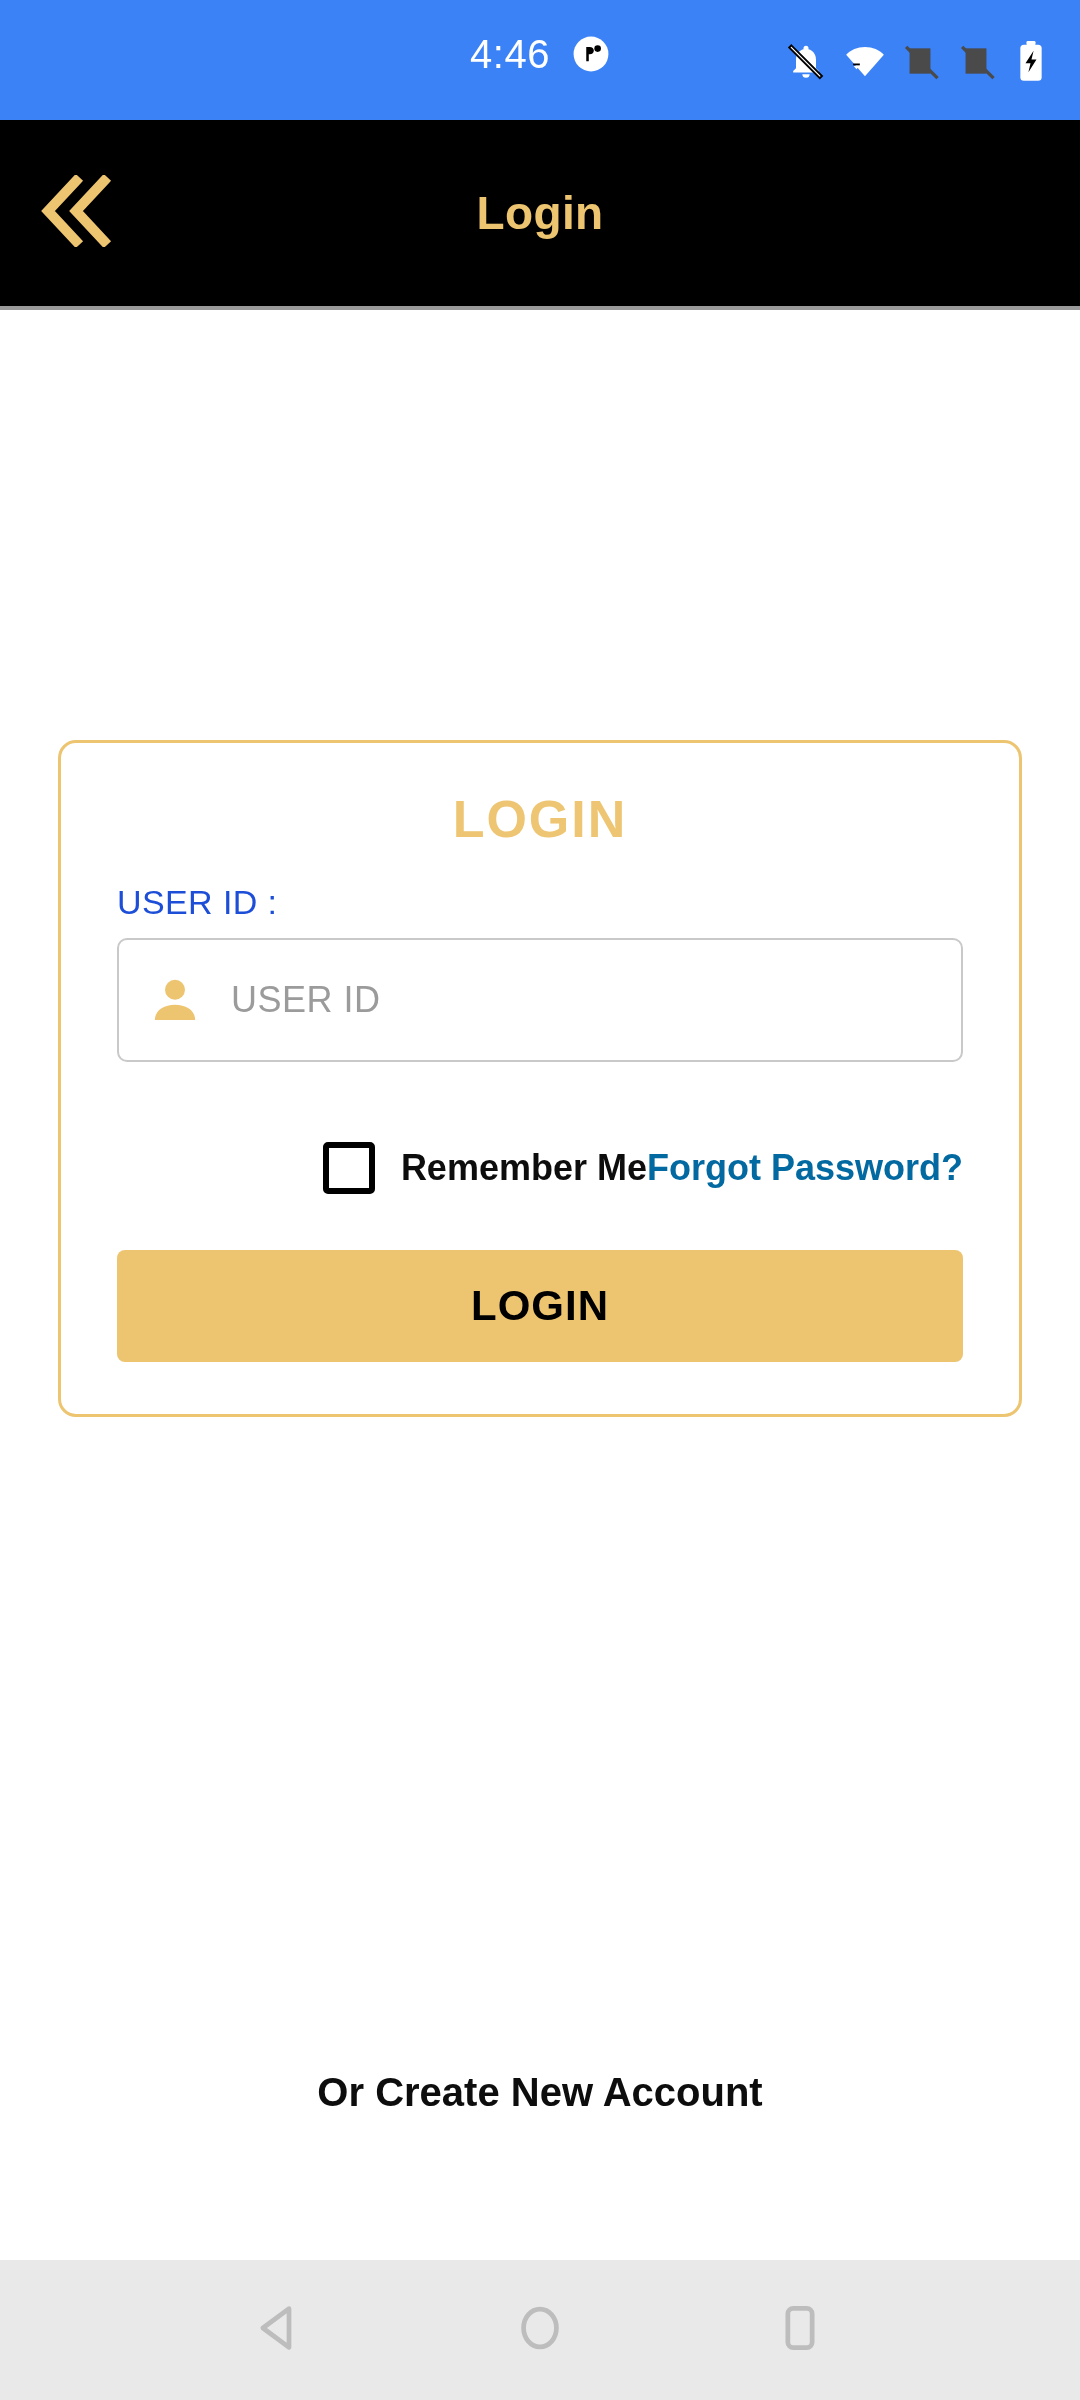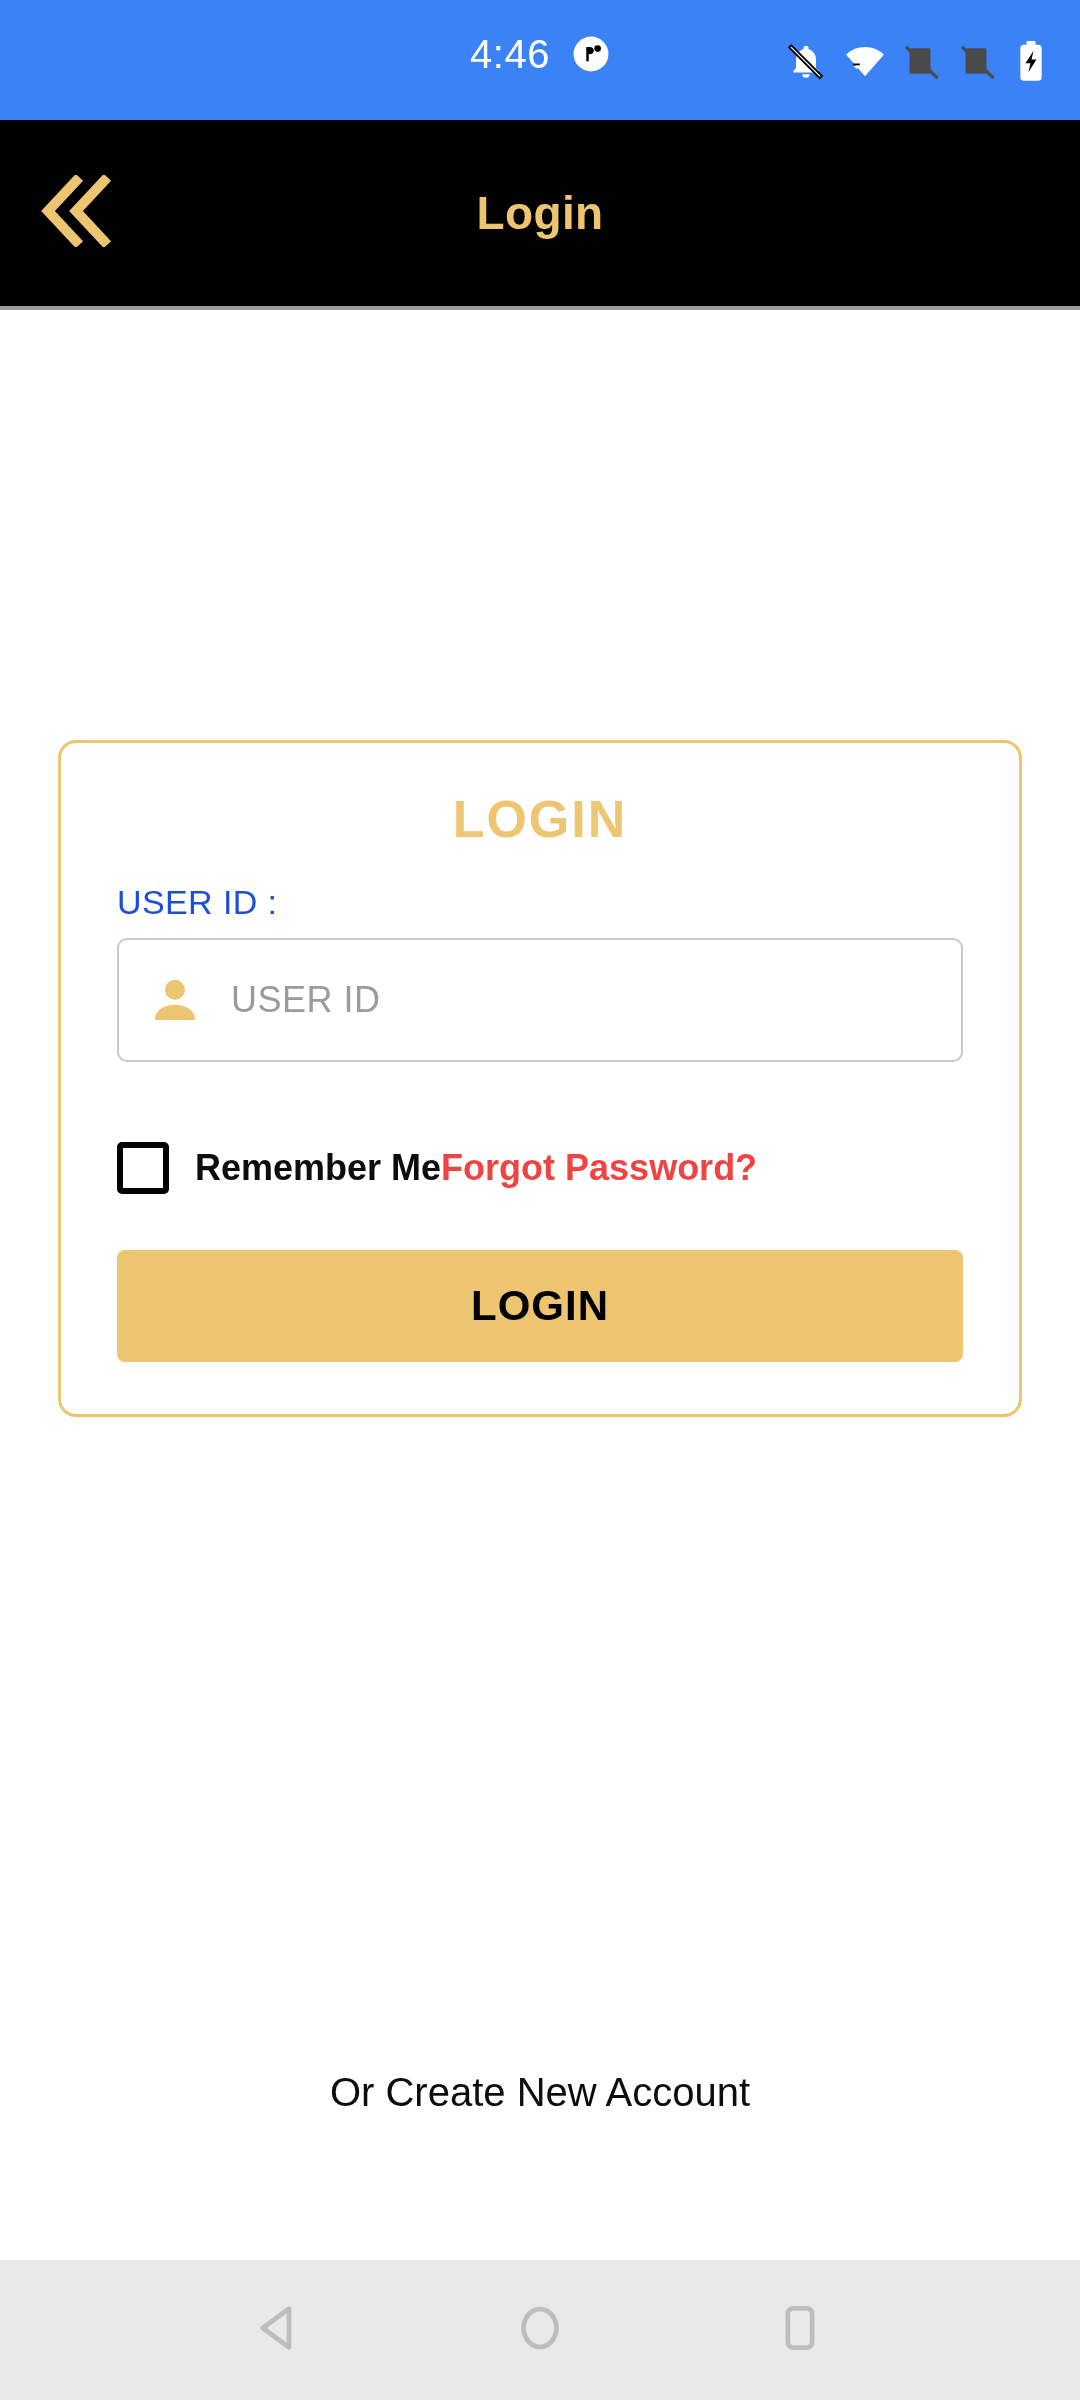--- a/index.html
+++ b/index.html
@@ -147,21 +147,21 @@
     font-size: 36px;
     letter-spacing: 0.5px;
     font-weight: 400;
   }
 
   .gap-md { height: 42px; }
 
   .options-row {
     display: flex;
     align-items: center;
-    justify-content: flex-start;
+    justify-content: flex-end;
     margin-top: 38px;
   }
   .remember-group {
     display: flex;
     align-items: center;
     gap: 26px;
     cursor: pointer;
   }
   .checkbox {
     width: 52px; height: 52px;
@@ -169,21 +169,21 @@
     border-radius: 5px;
     background: #ffffff;
     flex: 0 0 auto;
   }
   .remember-label {
     color: #0d0d0d;
     font-size: 36px;
     font-weight: bold;
   }
   .forgot-link {
-    color: #ef4444;
+    color: #0369a1;
     font-size: 36px;
     font-weight: bold;
     cursor: pointer;
   }
 
   .login-button {
     margin-top: 56px;
     height: 112px;
     width: 100%;
     background: #edc470;
@@ -197,21 +197,21 @@
     cursor: pointer;
   }
 
   .create-account {
     position: absolute;
     left: 0; right: 0;
     top: 1760px;
     text-align: center;
     color: #0d0d0d;
     font-size: 40px;
-    font-weight: normal;
+    font-weight: bold;
     cursor: pointer;
   }
 
   
   .nav-bar {
     height: 140px;
     flex: 0 0 auto;
     background: #e9e9e9;
     display: flex;
     align-items: center;

